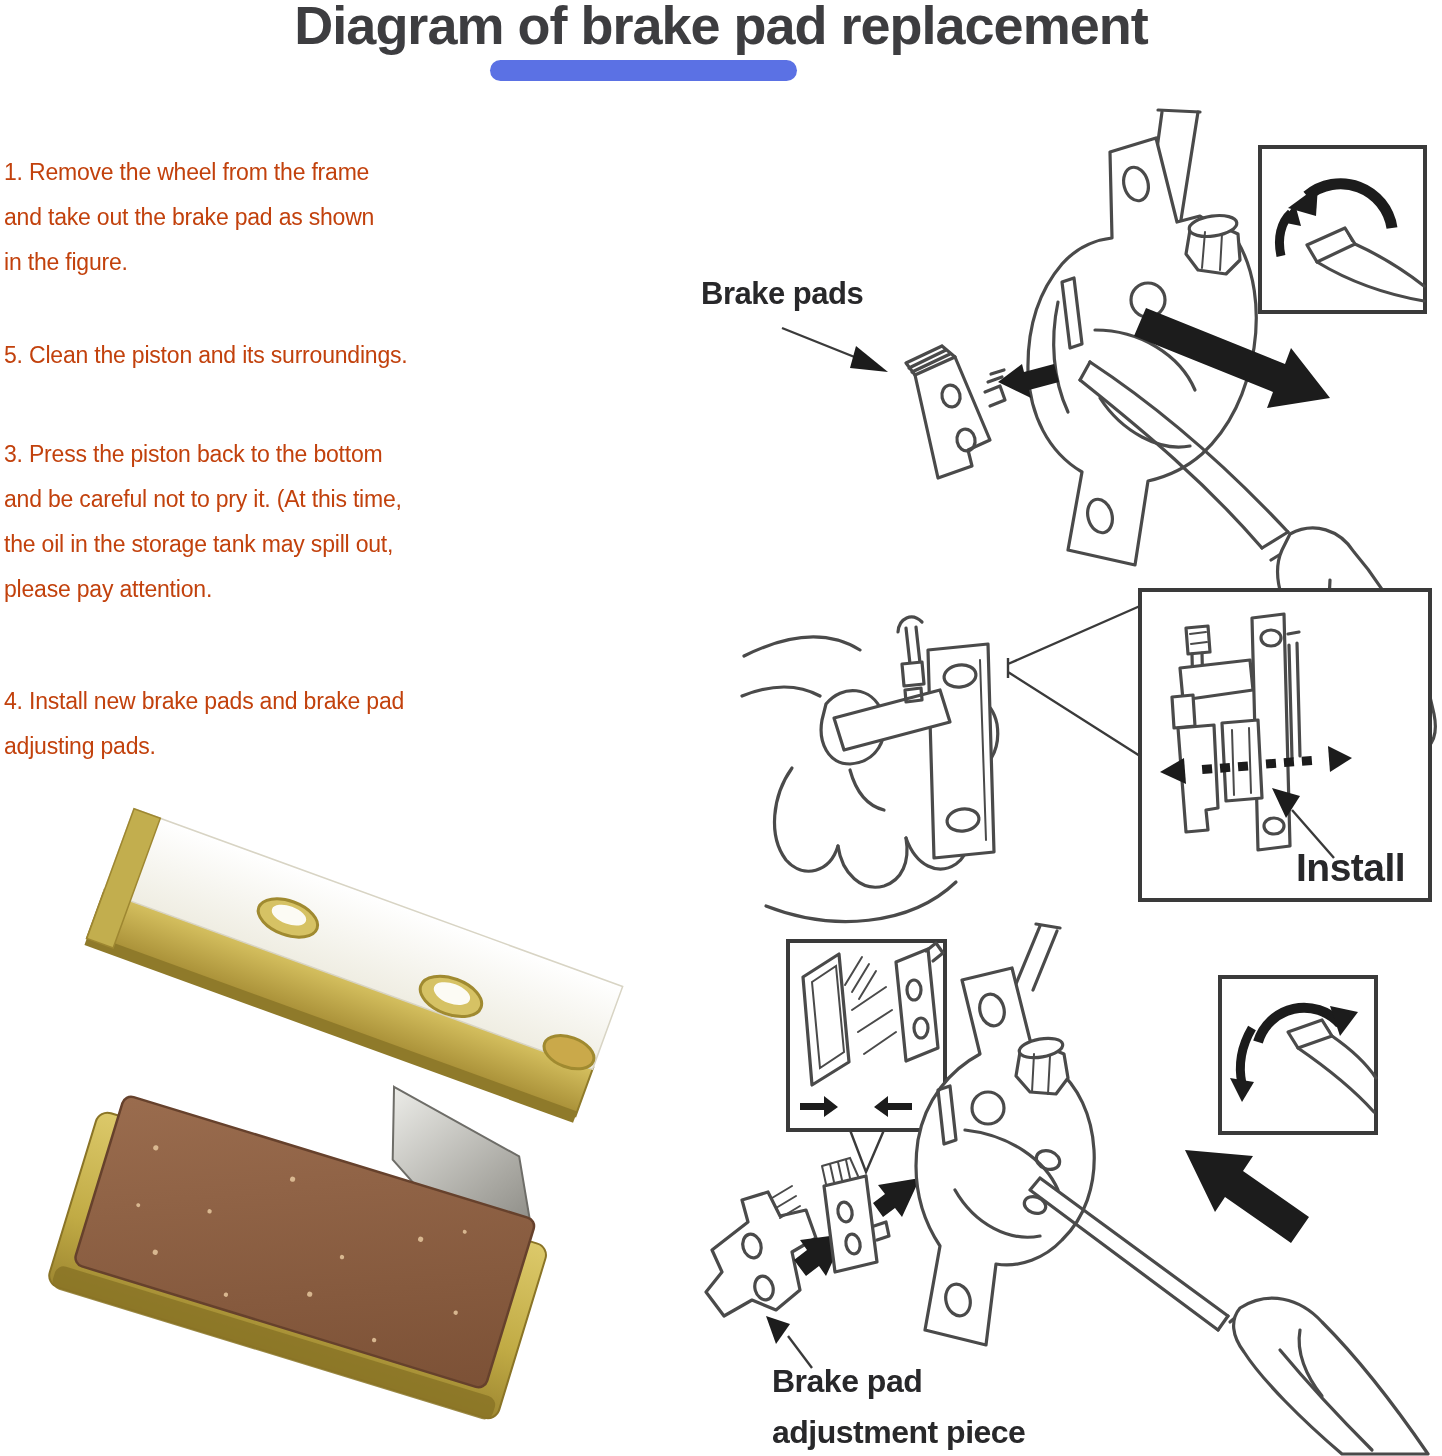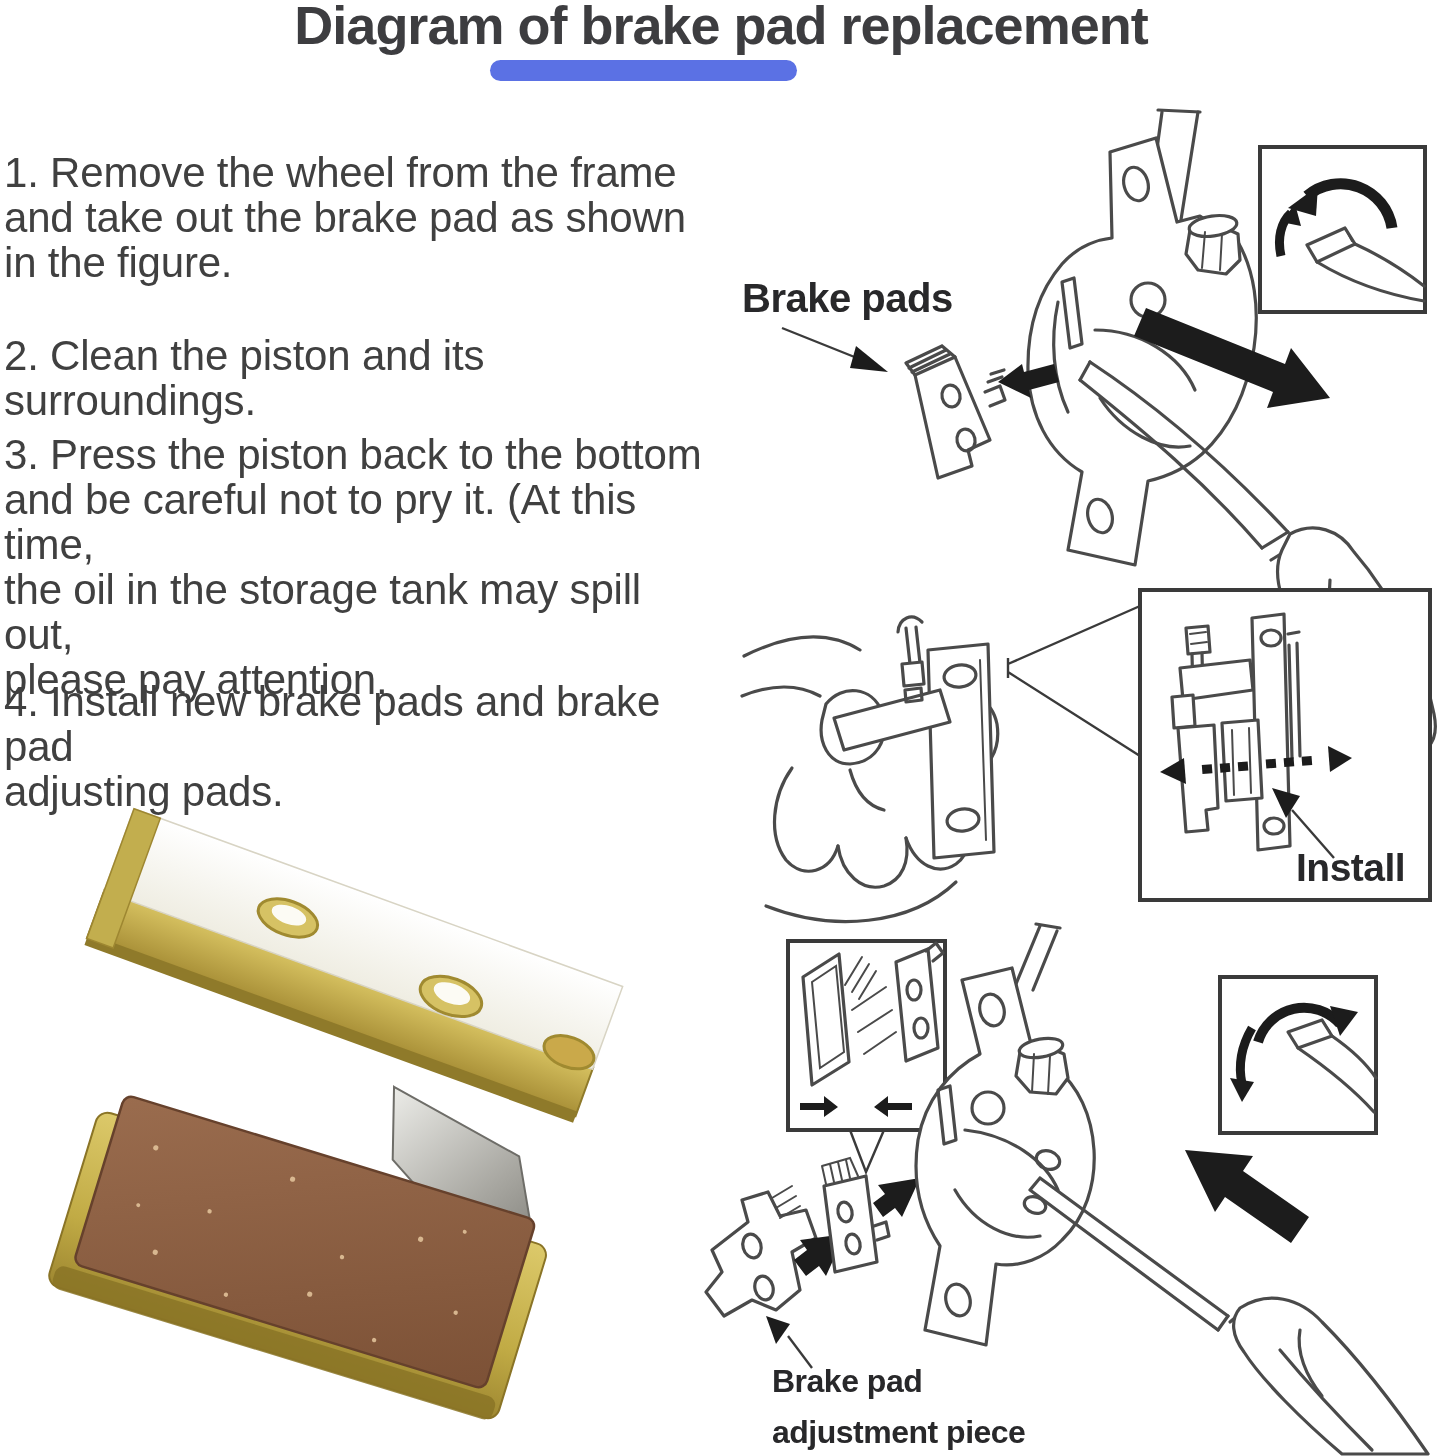--- a/index.html
+++ b/index.html
@@ -2,45 +2,45 @@
 <html><head>
 <meta charset="utf-8">
 <style>
   html,body{margin:0;padding:0;background:#ffffff;}
   body{width:1442px;height:1456px;position:relative;overflow:hidden;
        font-family:"Liberation Sans","DejaVu Sans",sans-serif;color:#3d3d3f;}
   .abs{position:absolute;}
   #title{left:0;right:0;top:-6px;text-align:center;font-size:54px;font-weight:bold;
          letter-spacing:-1px;color:#3d3d40;white-space:nowrap;}
   #accent-bar{left:490px;top:60px;width:307px;height:21px;border-radius:11px;background:#5b71e4;}
-  .instruction{left:4px;width:705px;font-size:42px;line-height:45px;color:#404040;
+  .instruction{left:4px;width:705px;font-size:23px;line-height:45px;color:#c2410c;
                white-space:pre-line;letter-spacing:-0.2px;}
   #inst-1{top:150px;} #inst-2{top:333px;} #inst-3{top:432px;} #inst-4{top:647px;margin-top:32px;}
   .callout-label{font-weight:bold;color:#28282a;white-space:pre-line;letter-spacing:-0.5px;}
-  #brake-pads-label{left:742px;top:276px;font-size:40px;}
+  #brake-pads-label{left:701px;top:276px;font-size:31px;}
   #piston-label{left:1296px;top:846px;font-size:39px;}
   #adjustment-label{left:772px;top:1356px;font-size:32px;line-height:51px;}
   svg{position:absolute;overflow:visible;}
   .ln{fill:none;stroke:#4a4a4a;stroke-width:3.2;stroke-linecap:round;stroke-linejoin:round;}
   .lnw{fill:#ffffff;stroke:#4a4a4a;stroke-width:3.2;stroke-linecap:round;stroke-linejoin:round;}
   .lnt{fill:none;stroke:#4a4a4a;stroke-width:2;stroke-linecap:round;}
   .blk{fill:#1c1c1c;stroke:none;}
   .box{fill:#ffffff;stroke:#3a3a3a;stroke-width:4;}
   .thin{fill:none;stroke:#3a3a3a;stroke-width:2.4;}
 </style>
 </head>
 <body>
 
 <div id="title" class="abs">Diagram of brake pad replacement</div>
 <div id="accent-bar" class="abs" style="background: rgb(91, 113, 228);"></div>
 
 <div id="inst-1" class="abs instruction">1. Remove the wheel from the frame
 and take out the brake pad as shown
 in the figure.</div>
-<div id="inst-2" class="abs instruction">2. Clean the piston and its surroundings.</div>
+<div id="inst-2" class="abs instruction">5. Clean the piston and its surroundings.</div>
 <div id="inst-3" class="abs instruction">3. Press the piston back to the bottom
 and be careful not to pry it. (At this time,
 the oil in the storage tank may spill out,
 please pay attention.</div>
 <div id="inst-4" class="abs instruction">4. Install new brake pads and brake pad
 adjusting pads.</div>
 
 <svg style="left:700px;top:105px;width:742px;height:700px" viewBox="700 105 742 700">
   <g>
     <path class="ln" d="M1162,112 L1147,222"></path>

